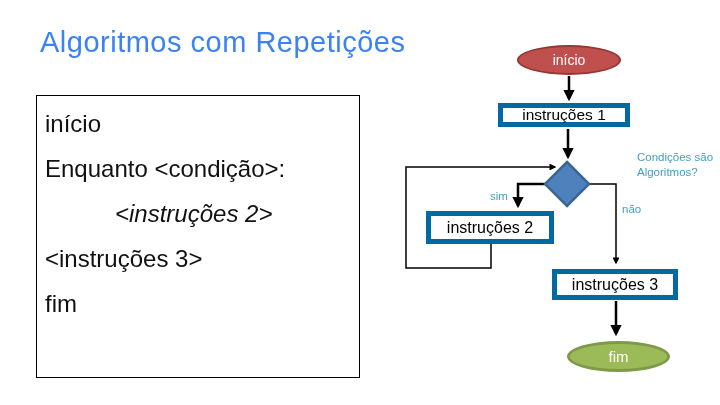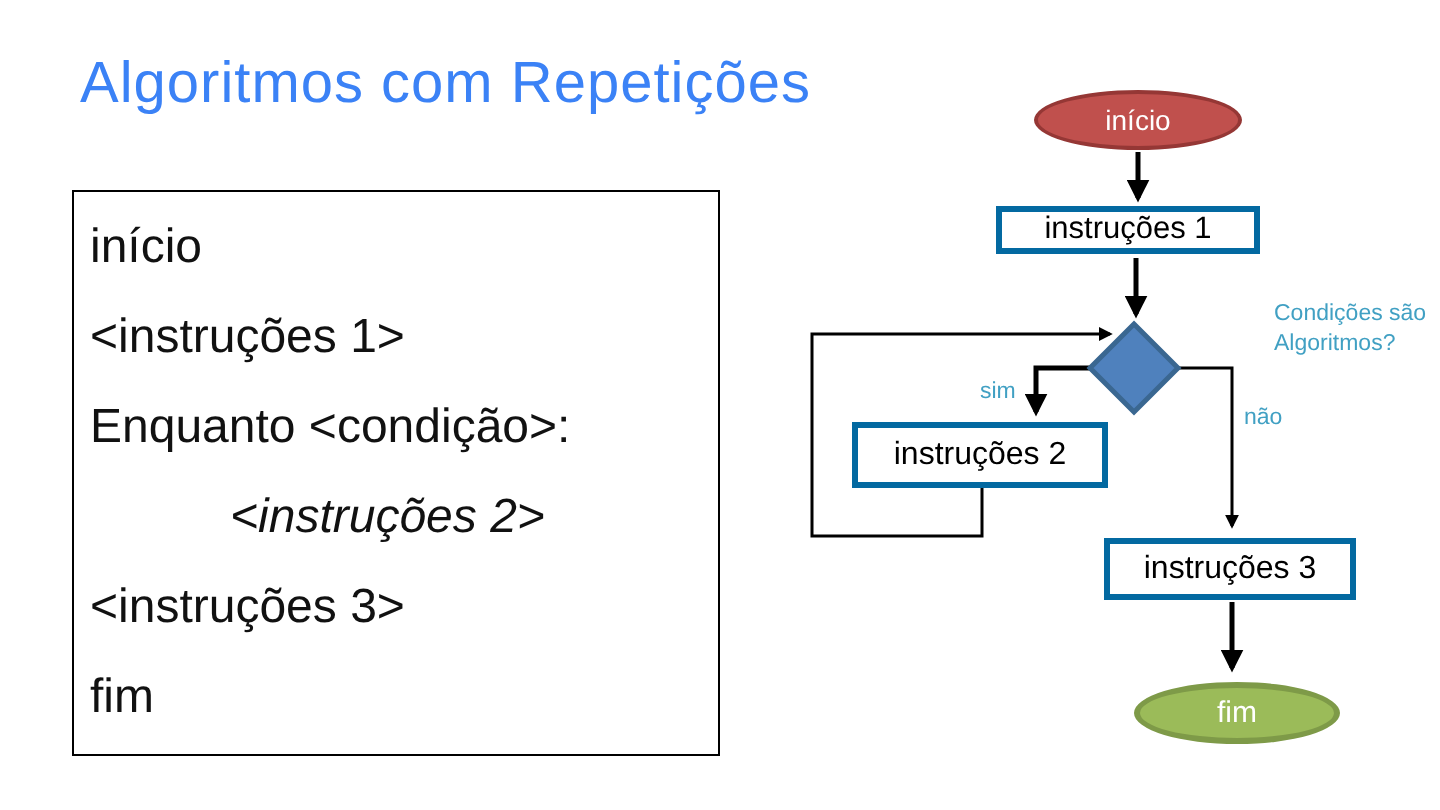--- a/index.html
+++ b/index.html
@@ -16,40 +16,39 @@
     box-sizing:border-box;border:1.5px solid #000;padding:5px 8px;
     font-size:24px;line-height:45px;color:#111;background:#fff;
   }
   .code-line{white-space:nowrap;}
   .code-line.indent{padding-left:70px;font-style:italic;}
   .fc-svg{position:absolute;left:0;top:0;width:720px;height:405px;pointer-events:none;}
   .node{position:absolute;box-sizing:border-box;display:flex;align-items:center;justify-content:center;text-align:center;}
   .terminator{border-radius:50%;color:#fff;}
   .node-start{left:517px;top:45px;width:104px;height:30px;background:#C0504D;border:2px solid #953735;font-size:14px;}
   .node-end{left:567px;top:341px;width:103px;height:31px;background:#9BBB59;border:3px solid #7E9A48;font-size:15px;}
-  .process{background:#fff;border:3px solid #0369a1;color:#000;}
+  .process{background:#fff;border:5px solid #0369a1;color:#000;}
   .node-p1{left:498px;top:103px;width:132px;height:24px;font-size:15.5px;}
   .node-p2{left:426px;top:211px;width:128px;height:33px;font-size:16px;align-items:center;}
   .node-p3{left:552px;top:269px;width:126px;height:31px;font-size:16px;text-align:center;}
   .edge-label{position:absolute;color:#41A0C3;font-size:11.5px;line-height:15px;white-space:nowrap;}
   .decision-label{left:597px;top:150px;}
   .decision-label span{display:block;margin-left:40px;}
   .lbl-sim{left:490px;top:189px;}
   .lbl-nao{left:622px;top:202px;}
 </style>
 </head>
 <body>
 
 <div class="slide">
 
   <div class="title">Algoritmos com Repetições</div>
 
   <div class="code-box">
     <div class="code-line">início</div>
-    <div class="code-line">&lt;instruções 1&gt;</div>
     <div class="code-line">Enquanto &lt;condição&gt;:</div>
     <div class="code-line indent">&lt;instruções 2&gt;</div>
     <div class="code-line">&lt;instruções 3&gt;</div>
     <div class="code-line">fim</div>
   </div>
 
   <svg class="fc-svg" viewBox="0 0 720 405" xmlns="http://www.w3.org/2000/svg">
     <defs>
       <marker id="arrow" viewBox="0 0 10 10" refX="8" refY="5" markerWidth="4.6" markerHeight="4.6" orient="auto-start-reverse">
         <path d="M0,0 L10,5 L0,10 z" fill="#000"></path>

